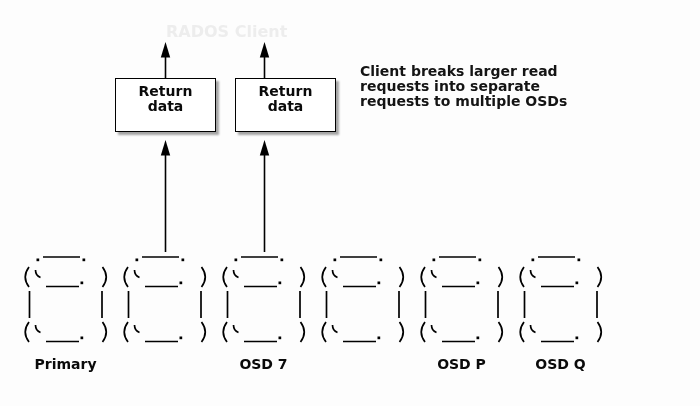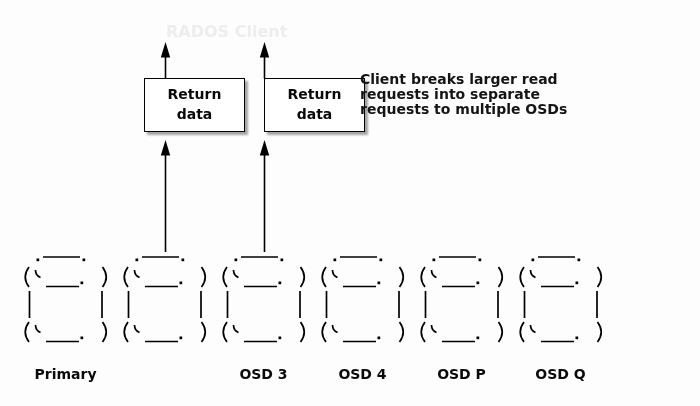--- a/index.html
+++ b/index.html
@@ -9,34 +9,34 @@
   }
   .watermark{
     position:absolute;left:166px;top:24px;font-size:16px;line-height:16px;
     font-weight:bold;color:#ededed;white-space:nowrap;
   }
   .layer{position:absolute;left:0;top:0;}
   .ret-box{
     position:absolute;top:78px;width:101px;height:54px;box-sizing:border-box;
     background:#ffffff;border:1.5px solid #000;
     box-shadow:3px 3px 2px rgba(0,0,0,0.35);
-    text-align:center;font-size:14px;font-weight:bold;line-height:20px;
-    padding-top:5px;white-space:pre-line;margin-left:29px;
+    text-align:center;font-size:14px;font-weight:bold;line-height:15px;
+    padding-top:5px;white-space:pre-line;
   }
   #ret-box-1{left:115px;}
   #ret-box-2{left:235px;}
   .note{
     position:absolute;left:360px;font-size:14px;font-weight:bold;
     line-height:15px;white-space:pre-line;color:#141414;
   }
-  #note-1{top:64px;margin-top:8px;}
+  #note-1{top:64px;}
   #note-2{top:124px;}
   .osd{position:absolute;top:250px;width:99px;text-align:center;}
   .osd svg{display:block;margin:0 auto;}
-  .osd-label{margin-top:20px;font-size:14px;line-height:14px;font-weight:bold;}
+  .osd-label{margin-top:10px;font-size:14px;line-height:14px;font-weight:bold;}
   .osd-sub{font-size:11px;line-height:12px;font-weight:bold;margin-top:40px;}
 </style>
 </head>
 <body>
 
 <div class="stage">
 
   
   <div class="watermark">RADOS Client</div>
 
@@ -104,27 +104,26 @@
   </div>
   <div class="osd" style="left:115px">
     <svg width="99" height="97">
         <use href="#cyl" xlink:href="#cyl"></use>
       </svg>
   </div>
   <div class="osd" style="left:214px">
     <svg width="99" height="97">
         <use href="#cyl" xlink:href="#cyl"></use>
       </svg>
-    <div class="osd-label">OSD 3</div>
+    <div class="osd-label">OSD 7</div>
   </div>
   <div class="osd" style="left:313px">
     <svg width="99" height="97">
         <use href="#cyl" xlink:href="#cyl"></use>
       </svg>
-    <div class="osd-label">OSD 4</div>
   </div>
   <div class="osd" style="left:511px">
     <svg width="99" height="97">
         <use href="#cyl" xlink:href="#cyl"></use>
       </svg>
     <div class="osd-label">OSD Q</div>
   </div>
   <div class="osd" style="left:412px">
     <svg width="99" height="97">
         <use href="#cyl" xlink:href="#cyl"></use>

